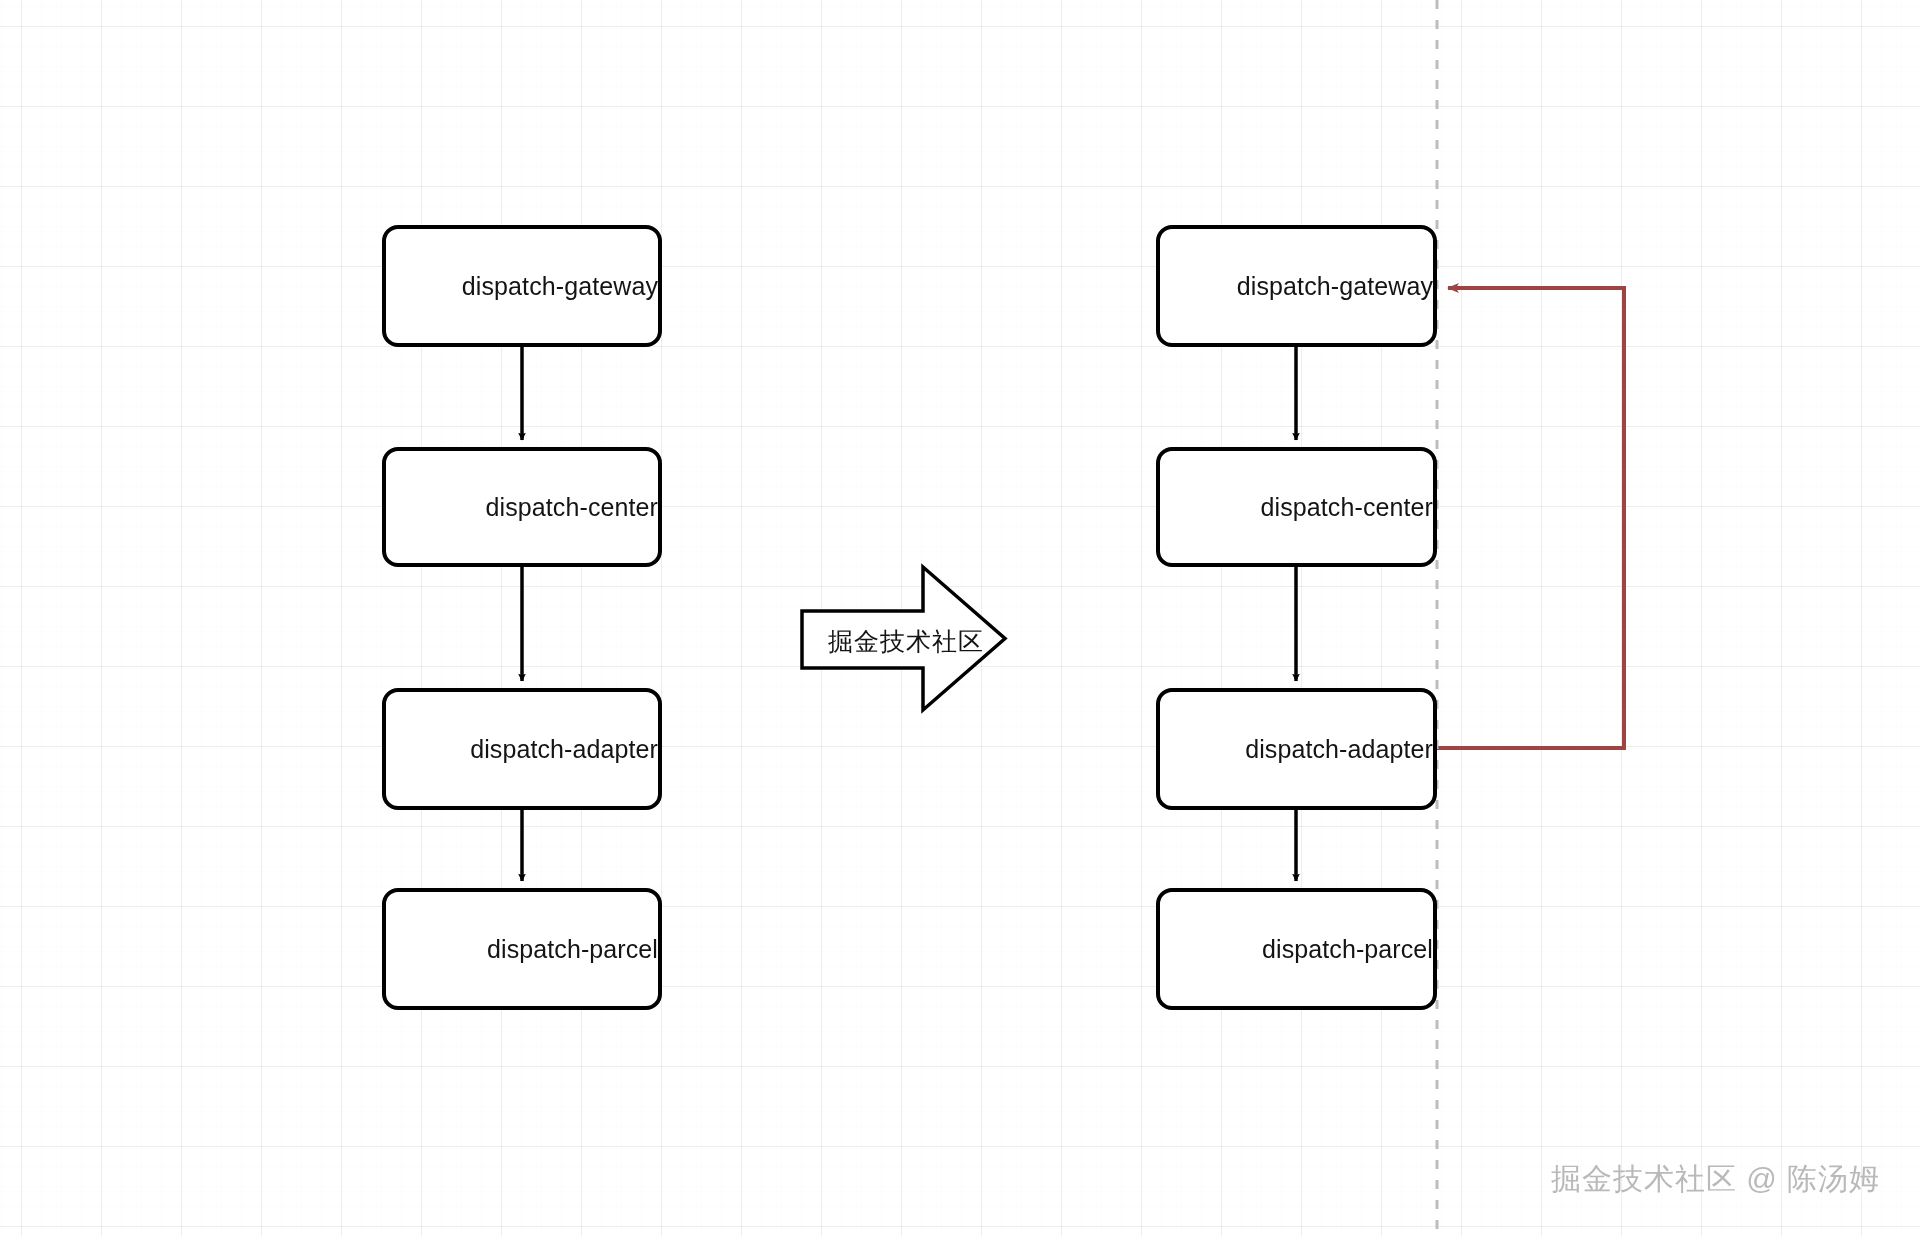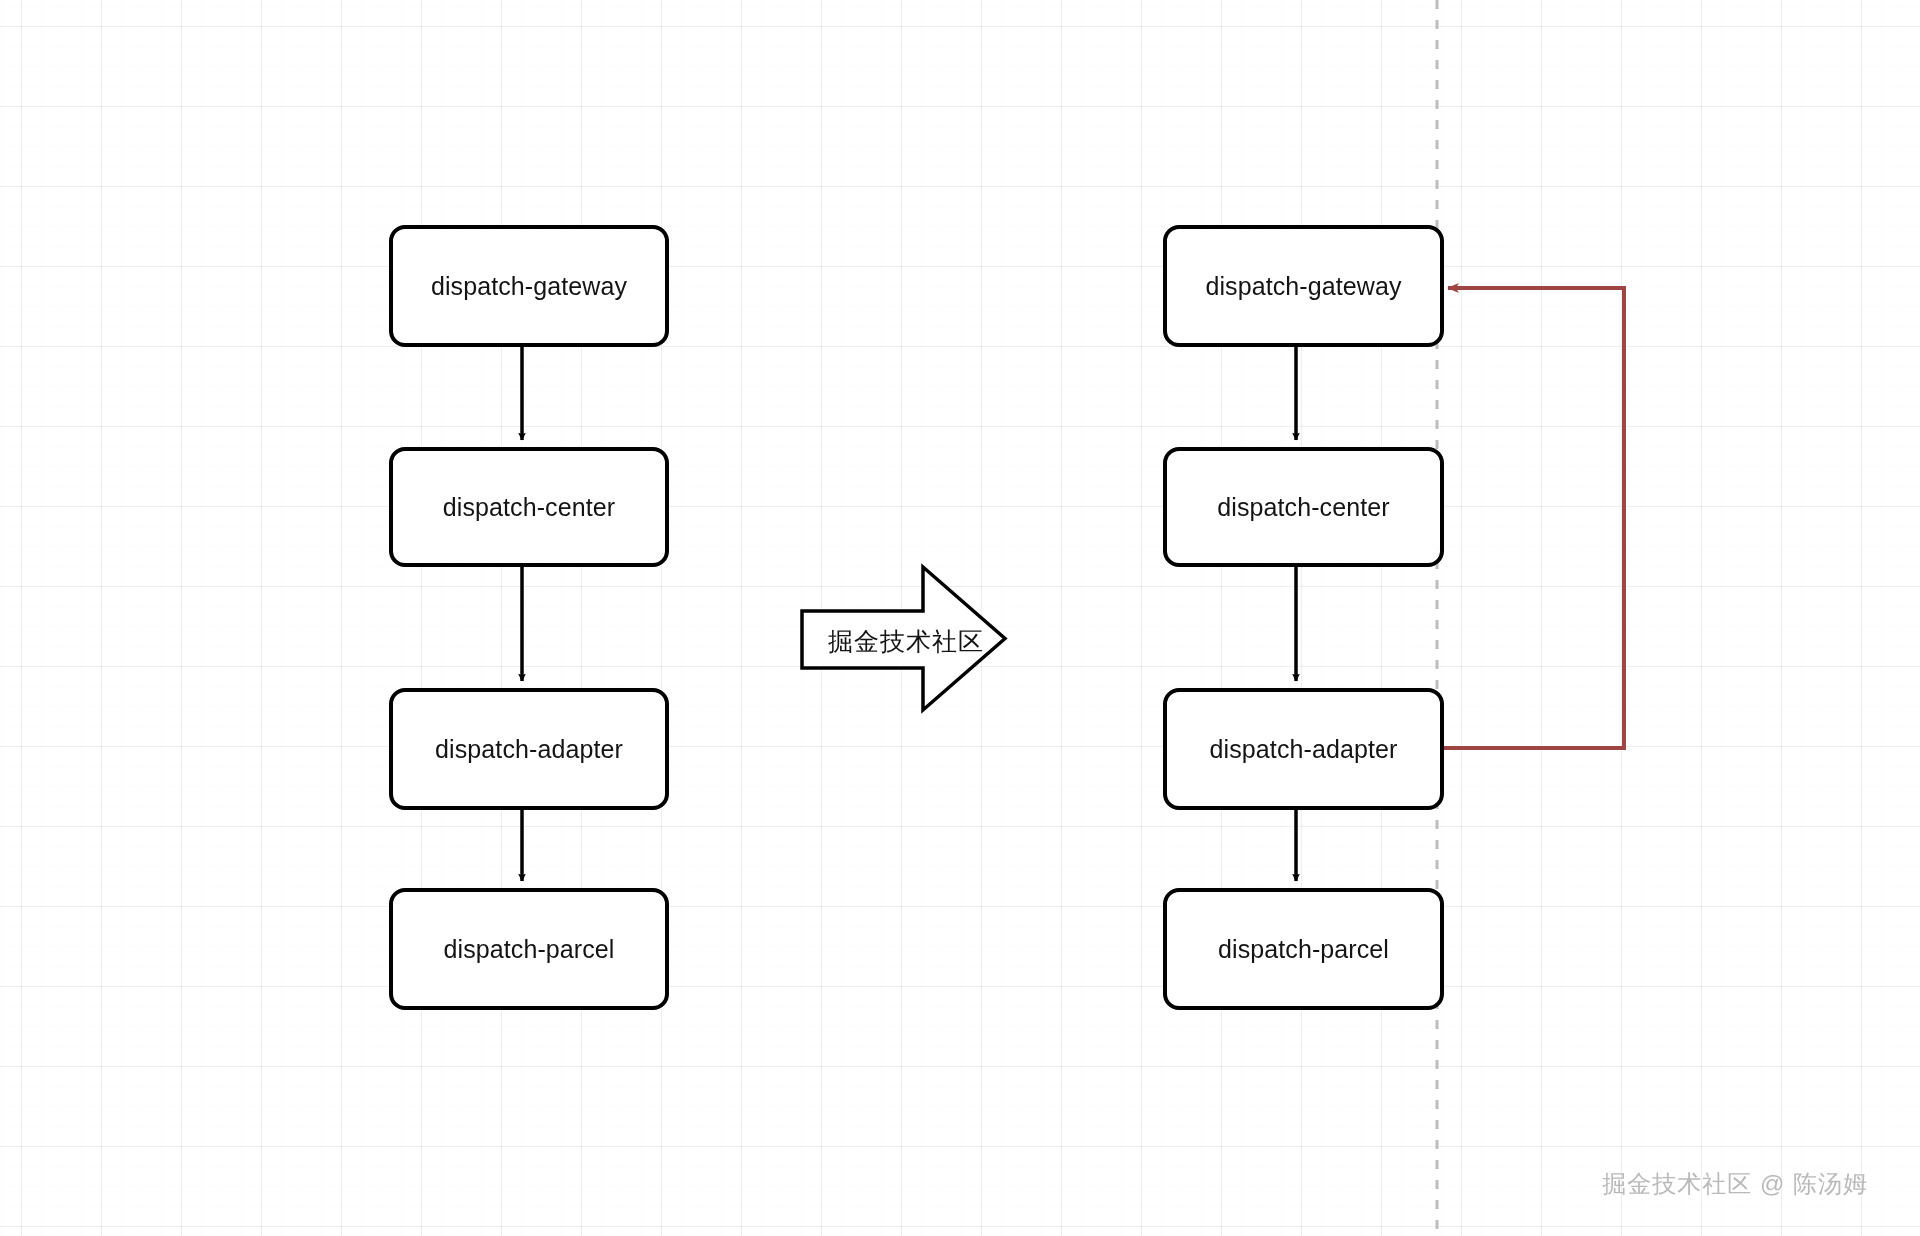--- a/index.html
+++ b/index.html
@@ -45,43 +45,42 @@
   }
 
   .node {
     position: absolute;
     box-sizing: border-box;
     background: #ffffff;
     border: 4px solid #000000;
     border-radius: 16px;
     display: flex;
     align-items: center;
-    justify-content: center;
-    margin-left: 7px;
+    justify-content: flex-end;
   }
   .node-label {
     font-size: 25px;
     color: #141414;
     letter-spacing: 0.1px;
     white-space: nowrap;
   }
 
   .big-arrow-label {
     position: absolute;
     font-size: 25px;
     color: #141414;
     white-space: nowrap;
     letter-spacing: 1px;
   }
 
   .watermark {
     position: absolute;
-    right: 52px;
+    right: 40px;
     bottom: 36px;
-    font-size: 24px;
+    font-size: 30px;
     color: #b9b9b9;
     letter-spacing: 1px;
     white-space: nowrap;
   }
 </style>
 </head>
 <body>
 
 <div id="canvas">
 

